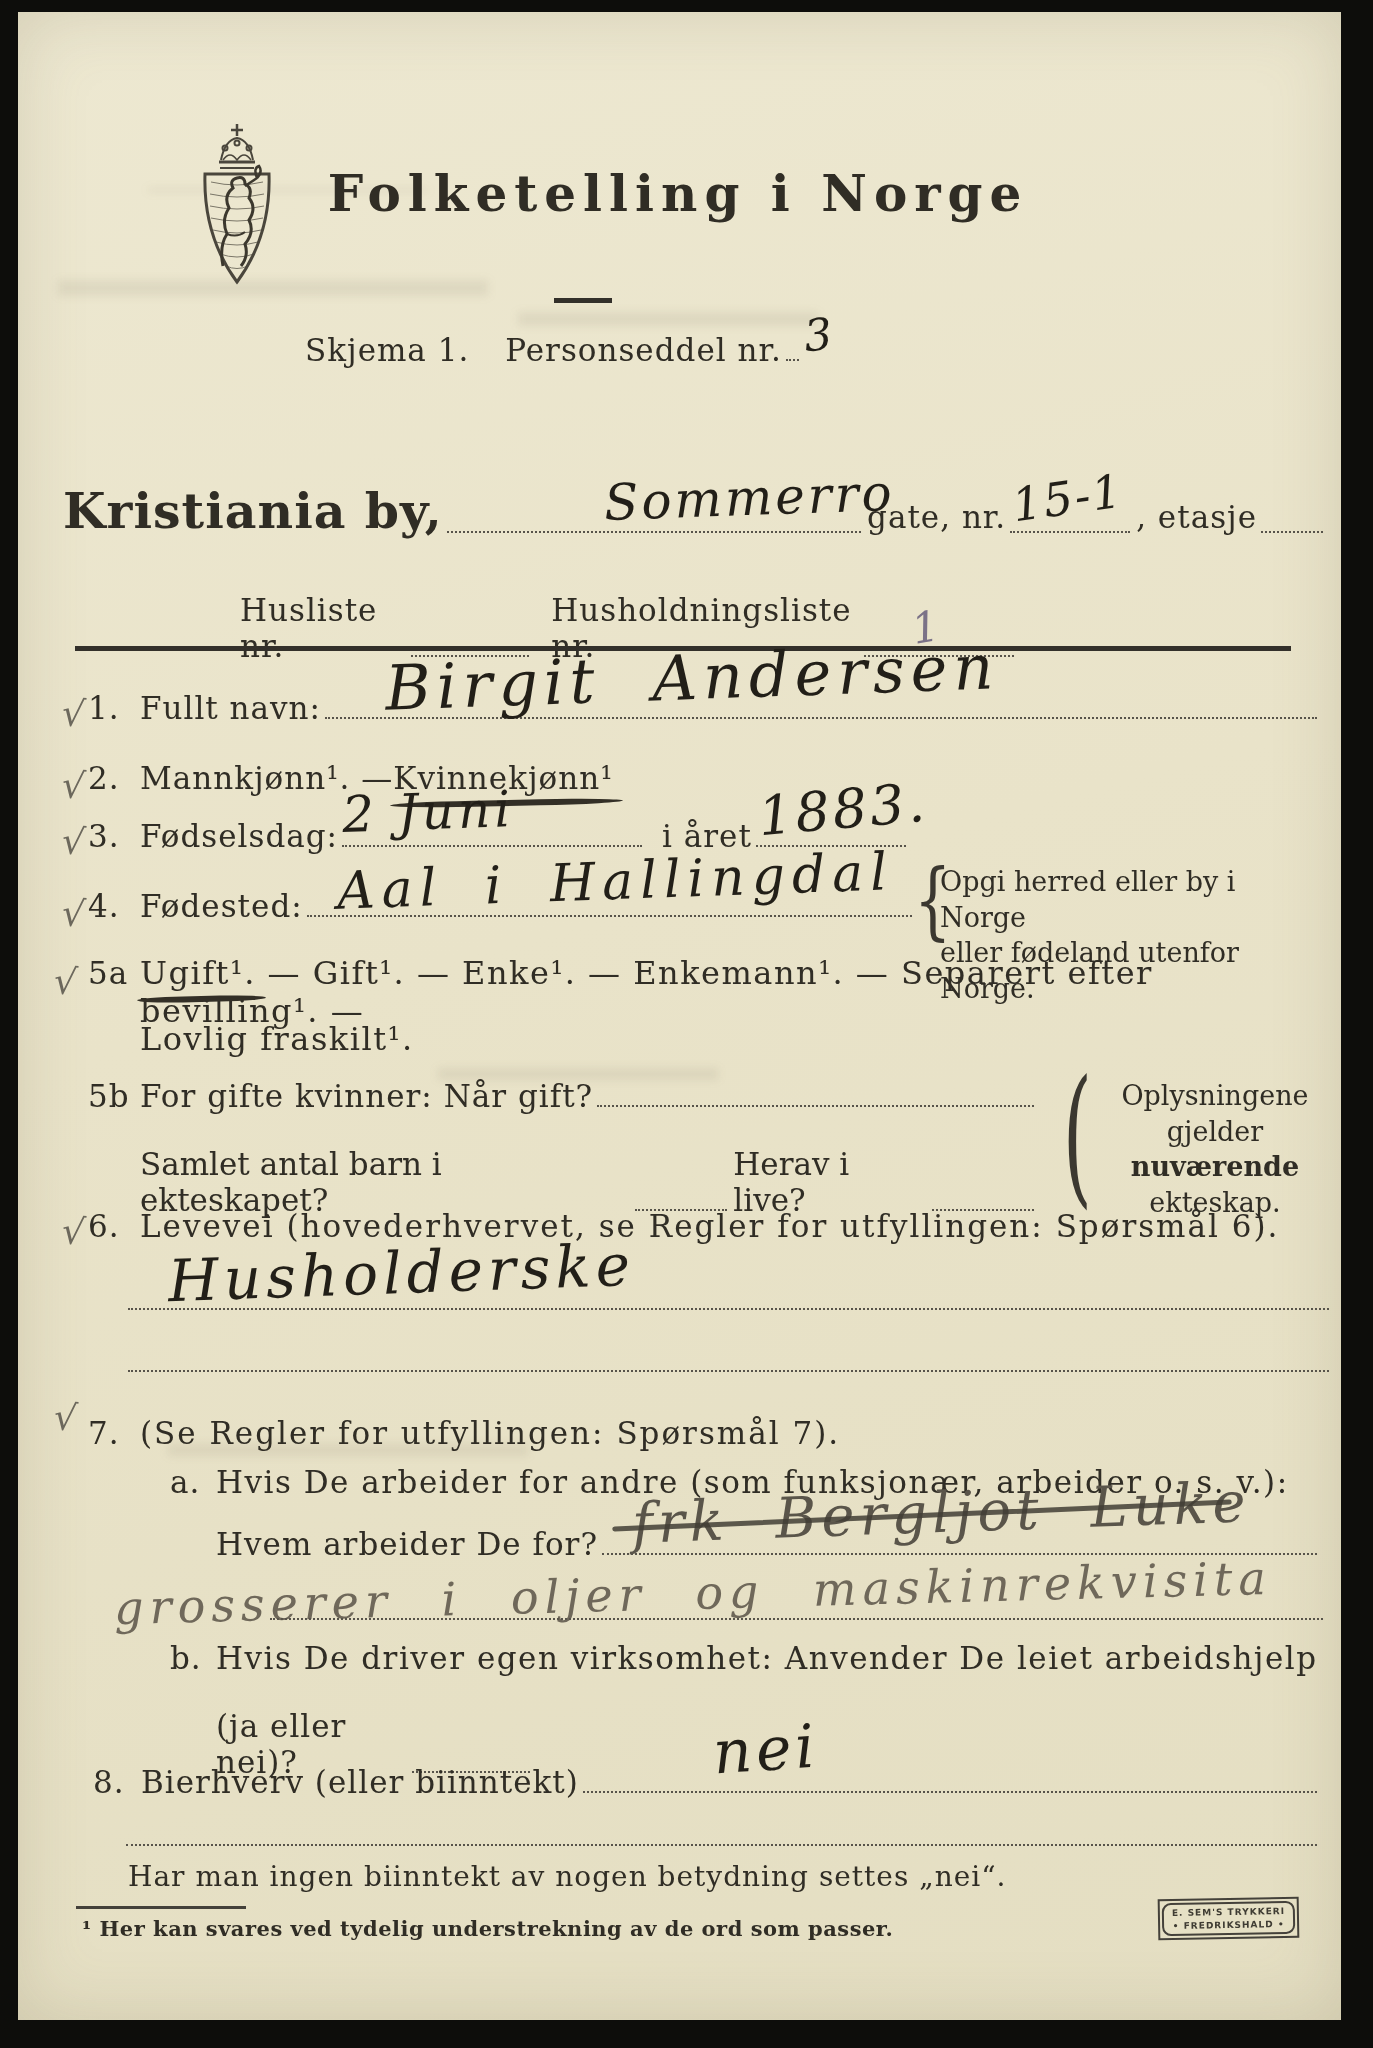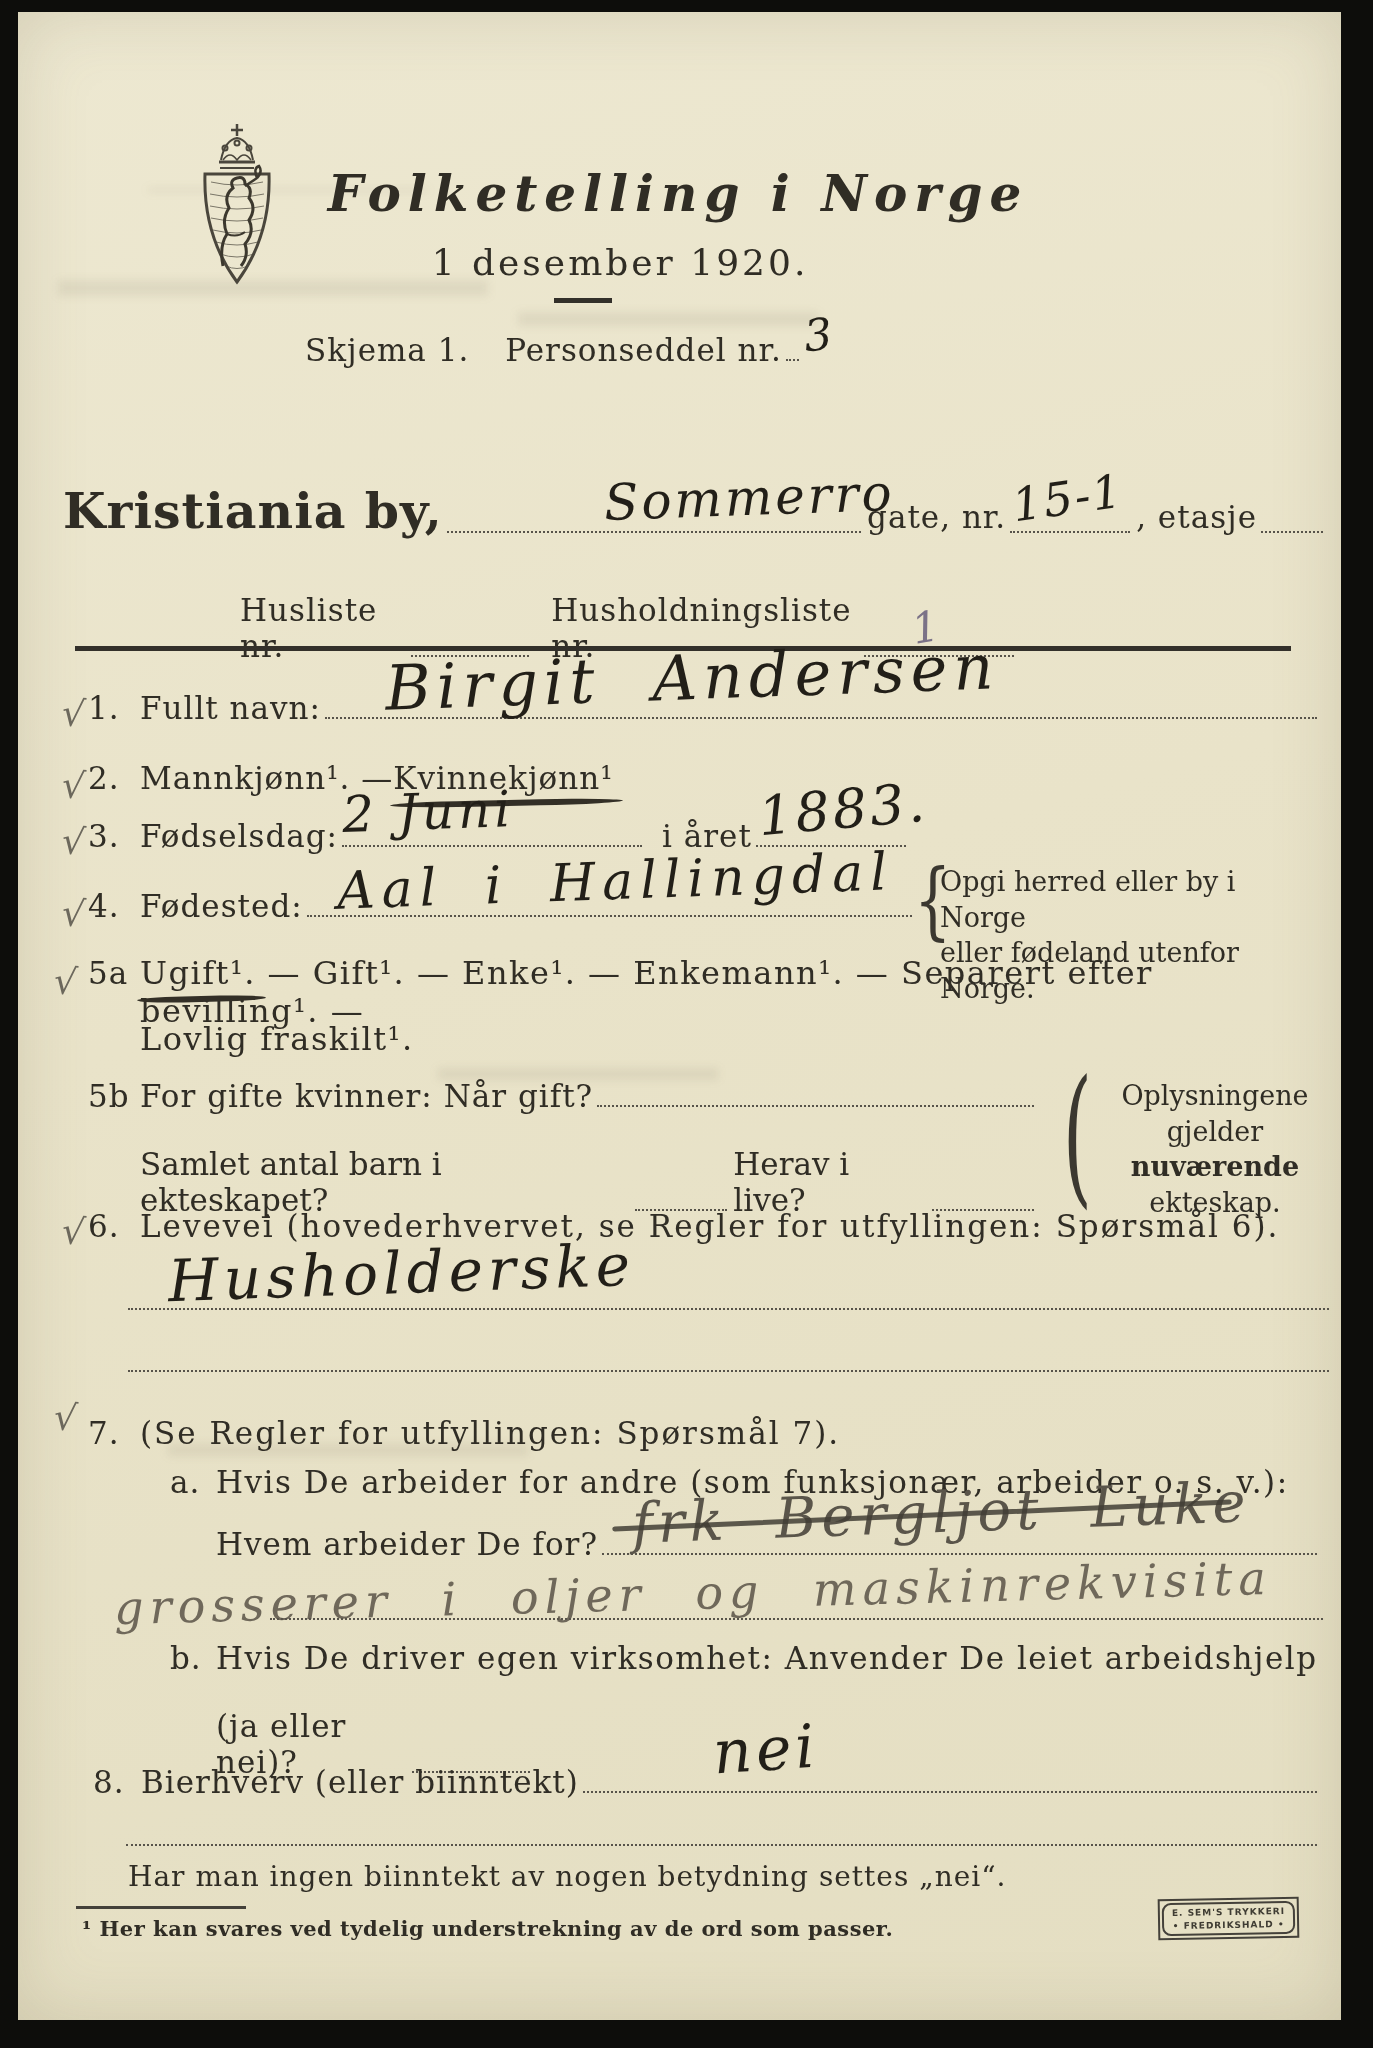--- a/index.html
+++ b/index.html
@@ -31,21 +31,21 @@
     position:absolute; font-family:"DejaVu Sans","Liberation Sans",sans-serif;
     color:#57534a; font-size:36px; transform:rotate(6deg); opacity:.85; line-height:1;
   }
   .qnum { display:inline-block; width:52px; flex:0 0 auto; }
   .qtext { font-size:31px; letter-spacing:1px; }
   .hand-ul { position:relative; }
   .hand-ul::after {
     content:""; position:absolute; left:-3px; right:-10px; bottom:-10px; height:6px;
     background:#332f26; border-radius:50%/70%; transform:rotate(-1.2deg);
   }
-  .title { font-size:50px; font-weight:700; letter-spacing:7px; white-space:nowrap;font-style:italic; }
+  .title { font-size:50px; font-weight:700; letter-spacing:7px; white-space:nowrap; }
   .date-line { font-size:36px; letter-spacing:3px; }
   .rule-thick { background:#33302a; }
   .note-small { font-size:27px; line-height:1.32; }
   .brace { position:absolute; color:#3b3830; line-height:1; }
   .strike-line { position:absolute; height:5px; background:rgba(66,62,53,.85); border-radius:3px; }
   .ghost { position:absolute; background:rgba(110,102,78,.10); filter:blur(4px); }
   .stamp { position:absolute; border:2px solid #44413a; padding:2px; transform:rotate(-1deg); background:rgba(233,227,201,.4); }
   .stamp-inner {
     border:2px solid #44413a; border-radius:9px; padding:2px 8px; text-align:center;
     font-family:"DejaVu Sans","Liberation Sans",sans-serif; color:#3f3c33;
@@ -91,21 +91,20 @@
 
       <g stroke="#3c382e" stroke-width="3" fill="none">
         <path d="M40 150 Q36 130 44 118 Q38 104 46 92 Q40 80 50 72 Q46 64 54 62 Q62 60 62 68 Q70 72 66 82 Q74 92 66 104 Q72 116 62 128 Q66 140 58 150"></path>
         <path d="M62 70 L74 62 M74 62 Q80 56 76 50 Q70 52 74 62" stroke-width="2.5"></path>
         <path d="M44 118 Q54 122 62 116" stroke-width="2"></path>
       </g>
     </g>
   </svg>
 
   <div class="abs printed title" style="left:280px;top:152px;width:760px;text-align:center;">Folketelling i Norge</div>
-  <div class="abs printed date-line" style="left:392px;top:230px;width:420px;text-align:center;">1 desember 1920.</div>
   <div class="abs rule-thick" style="left:536px;top:286px;width:58px;height:5px;"></div>
 
   <div class="abs row" style="left:287px;top:320px;width:500px;">
     <span class="printed qtext">Skjema 1.</span>
     <span style="width:36px;flex:0 0 auto;"></span>
     <span class="printed qtext">Personseddel nr.</span>
     <span class="dotline dfl">
       <span class="hand" style="left:18px;top:-40px;font-size:44px;transform:rotate(-6deg);">3</span>
     </span>
   </div>

